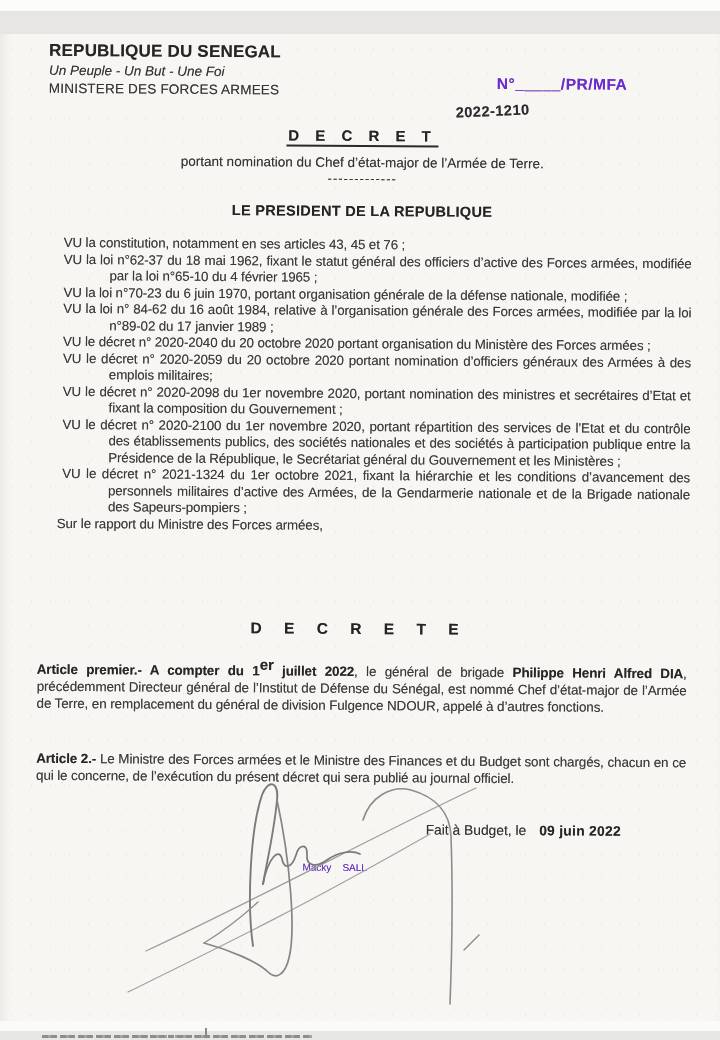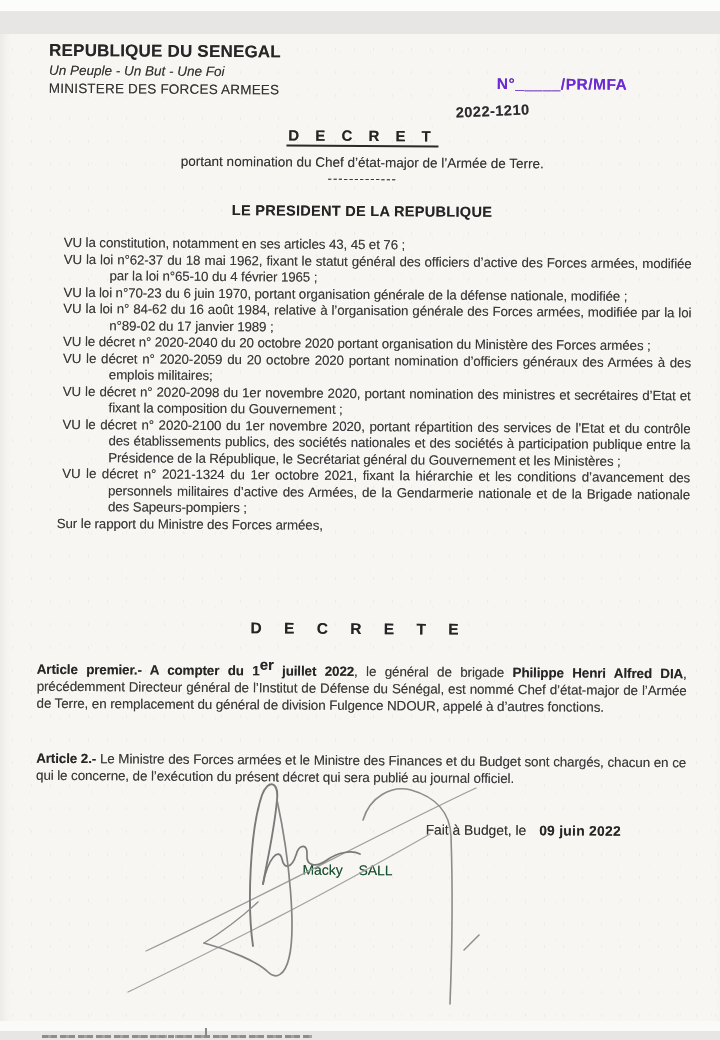--- a/index.html
+++ b/index.html
@@ -58,21 +58,21 @@
     font-size:15.5px;font-weight:bold;color:#242424;letter-spacing:9px;}
   
   .article{position:absolute;left:38px;width:650px;margin:0;
     font-size:13.4px;line-height:17.2px;letter-spacing:-.1px;text-align:justify;color:#3a3a3a;}
   .article-1{top:663px;}
   .article-2{top:752px;}
   sup.ord{vertical-align:super;font-size:15px;line-height:0;}
   
   .date-line{position:absolute;left:428px;top:822px;font-size:13.8px;color:#333;}
   .date-line .date{margin-left:13px;letter-spacing:.3px;margin-top:19px;}
-  .signer{position:absolute;left:305px;top:862px;font-size:14px;color:#14532d;white-space:pre;}
+  .signer{position:absolute;left:305px;top:862px;font-size:10px;color:#6d28d9;white-space:pre;}
   
   .sig-svg{position:absolute;left:0;top:0;width:720px;height:1040px;z-index:4;pointer-events:none;}
   
   .bottom-dashes{position:absolute;top:1035px;left:42px;width:270px;height:3px;z-index:6;
     background:
       repeating-linear-gradient(90deg,#8d8d8d 0 6px,transparent 6px 9px),
       repeating-linear-gradient(90deg,rgba(120,120,120,.6) 0 11px,transparent 11px 19px);}
   .bottom-tick{position:absolute;top:1028px;left:205px;width:2px;height:9px;background:#8a8a8a;z-index:6;}
 </style>
 </head>

